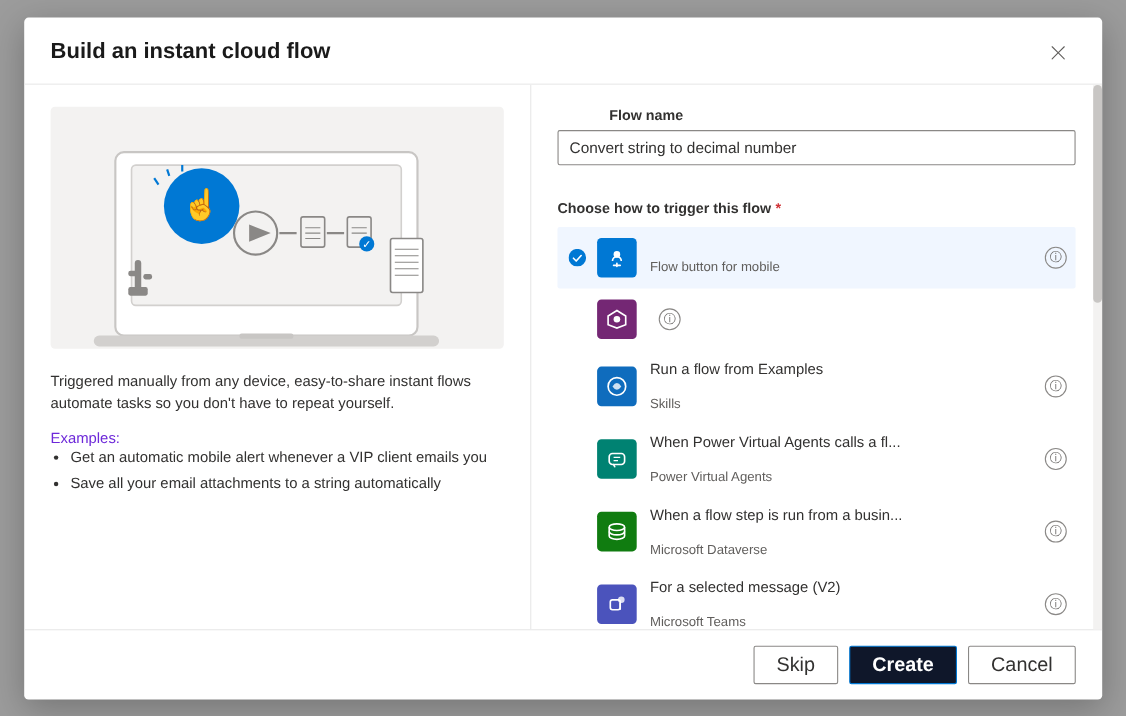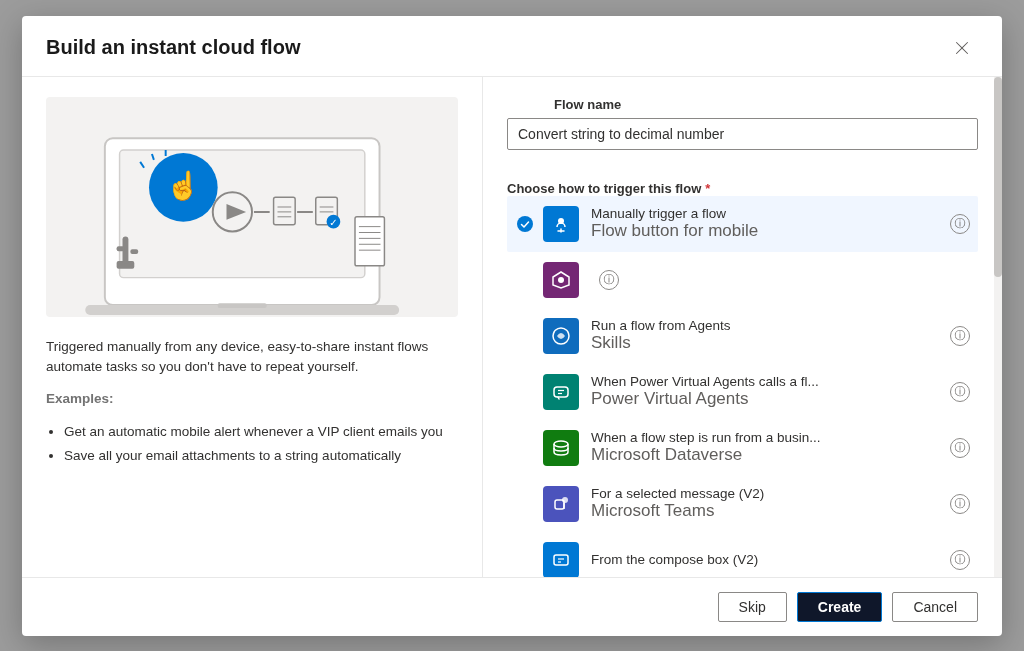--- a/index.html
+++ b/index.html
@@ -83,23 +83,23 @@
       height: 100%;
     }
     .description-text {
       font-size: 13.5px;
       color: #323130;
       line-height: 1.5;
       margin-bottom: 14px;
     }
     .examples-label {
       font-size: 13.5px;
-      color: #737373;
-      font-weight: 700;
-      margin-bottom: 16px;
+      color: #6d28d9;
+      font-weight: 400;
+      margin-bottom: 0;
     }
     .examples-list {
       list-style: disc;
       padding-left: 18px;
     }
     .examples-list li {
       font-size: 13.5px;
       color: #323130;
       line-height: 1.5;
       margin-bottom: 4px;
@@ -143,20 +143,21 @@
       padding: 7px 10px;
       font-size: 14px;
       color: #323130;
       outline: none;
       margin-bottom: 31px;
     }
     .trigger-label {
       font-size: 13px;
       font-weight: 600;
       color: #323130;
+      margin-bottom: 10px;
       display: flex;
       align-items: center;
       gap: 4px;
     }
     .required-star {
       color: #d13438;
       font-weight: 600;
     }
     .trigger-list {
       display: flex;
@@ -214,23 +215,23 @@
     }
     .trigger-name {
       font-size: 13.5px;
       color: #323130;
       font-weight: 500;
       white-space: nowrap;
       overflow: hidden;
       text-overflow: ellipsis;
     }
     .trigger-sub {
-      font-size: 17px;
+      font-size: 12px;
       color: #605e5c;
-      margin-top: 0;
+      margin-top: 17px;
     }
     .info-btn {
       width: 20px;
       height: 20px;
       border: 1px solid #8a8886;
       border-radius: 50%;
       display: flex;
       align-items: center;
       justify-content: center;
       font-size: 11px;
@@ -243,21 +244,21 @@
     .dialog-footer {
       display: flex;
       align-items: center;
       justify-content: flex-end;
       padding: 14px 24px;
       border-top: 1px solid #e8e8e8;
       gap: 10px;
     }
     .btn {
       padding: 6px 20px;
-      font-size: 14px;
+      font-size: 18px;
       font-weight: 400;
       border-radius: 2px;
       cursor: pointer;
       border: 1px solid #8a8886;
       background: #fff;
       color: #323130;
     }
     .btn-primary {
       background: #0f172a;
       color: #fff;
@@ -367,21 +368,20 @@
                 </svg>
             </div>
             <div class="trigger-icon blue">
               <svg width="22" height="22" viewBox="0 0 22 22">
                 <circle cx="11" cy="8" r="3" fill="#fff"></circle>
                 <path d="M7 14c0-2.2 1.8-4 4-4s4 1.8 4 4" stroke="#fff" stroke-width="1.5" fill="none"></path>
                 <path d="M11 16v3M8 18h6" stroke="#fff" stroke-width="1.5" stroke-linecap="round"></path>
               </svg>
             </div>
             <div class="trigger-info">
-              <div class="trigger-name">Manually trigger a flow</div>
               <div class="trigger-sub">Flow button for mobile</div>
             </div>
             <button class="info-btn">ⓘ</button>
           </div>
 
           <div class="trigger-item">
             <div class="check-icon hidden">
               <svg width="16" height="16" viewBox="0 0 16 16">
                   <circle cx="8" cy="8" r="8" fill="#0078d4"></circle>
                 </svg>
@@ -401,21 +401,21 @@
                   <circle cx="8" cy="8" r="8" fill="#0078d4"></circle>
                 </svg>
             </div>
             <div class="trigger-icon copilot">
               <svg width="22" height="22" viewBox="0 0 22 22">
                 <circle cx="11" cy="11" r="8" fill="none" stroke="#fff" stroke-width="1.5"></circle>
                 <path d="M7 11 Q11 5 15 11 Q11 17 7 11z" fill="#fff" opacity="0.8"></path>
               </svg>
             </div>
             <div class="trigger-info">
-              <div class="trigger-name">Run a flow from Agents</div>
+              <div class="trigger-name">Run a flow from Examples</div>
               <div class="trigger-sub">Skills</div>
             </div>
             <button class="info-btn">ⓘ</button>
           </div>
 
           <div class="trigger-item">
             <div class="check-icon hidden">
               <svg width="16" height="16" viewBox="0 0 16 16">
                   <circle cx="8" cy="8" r="8" fill="#0078d4"></circle>
                 </svg>

